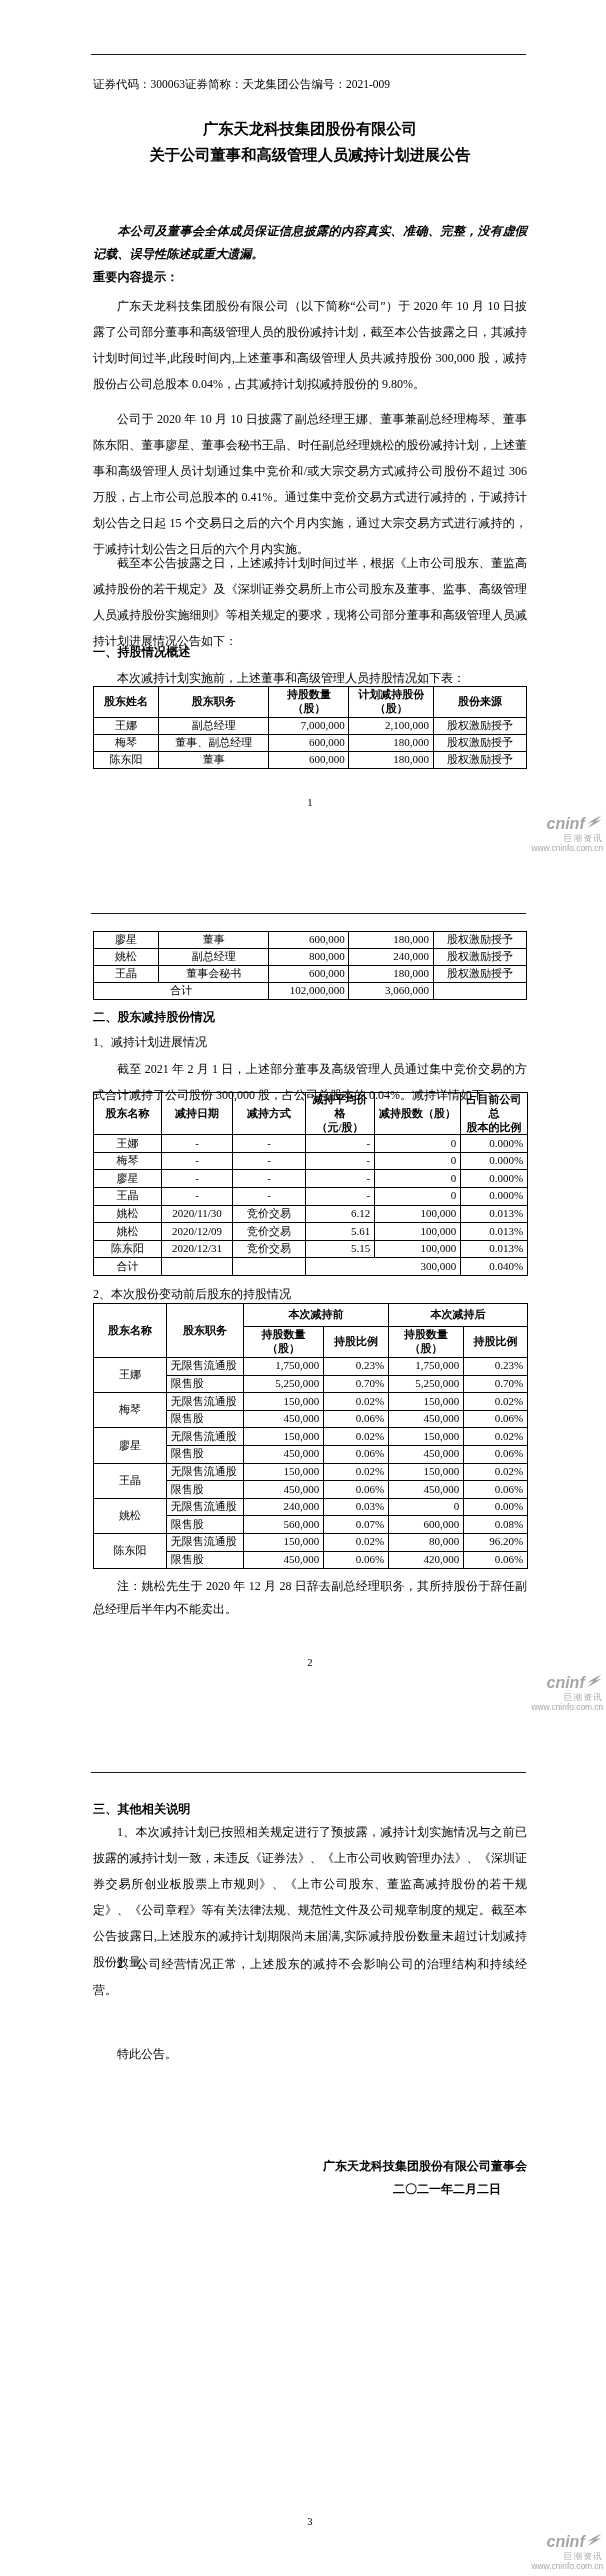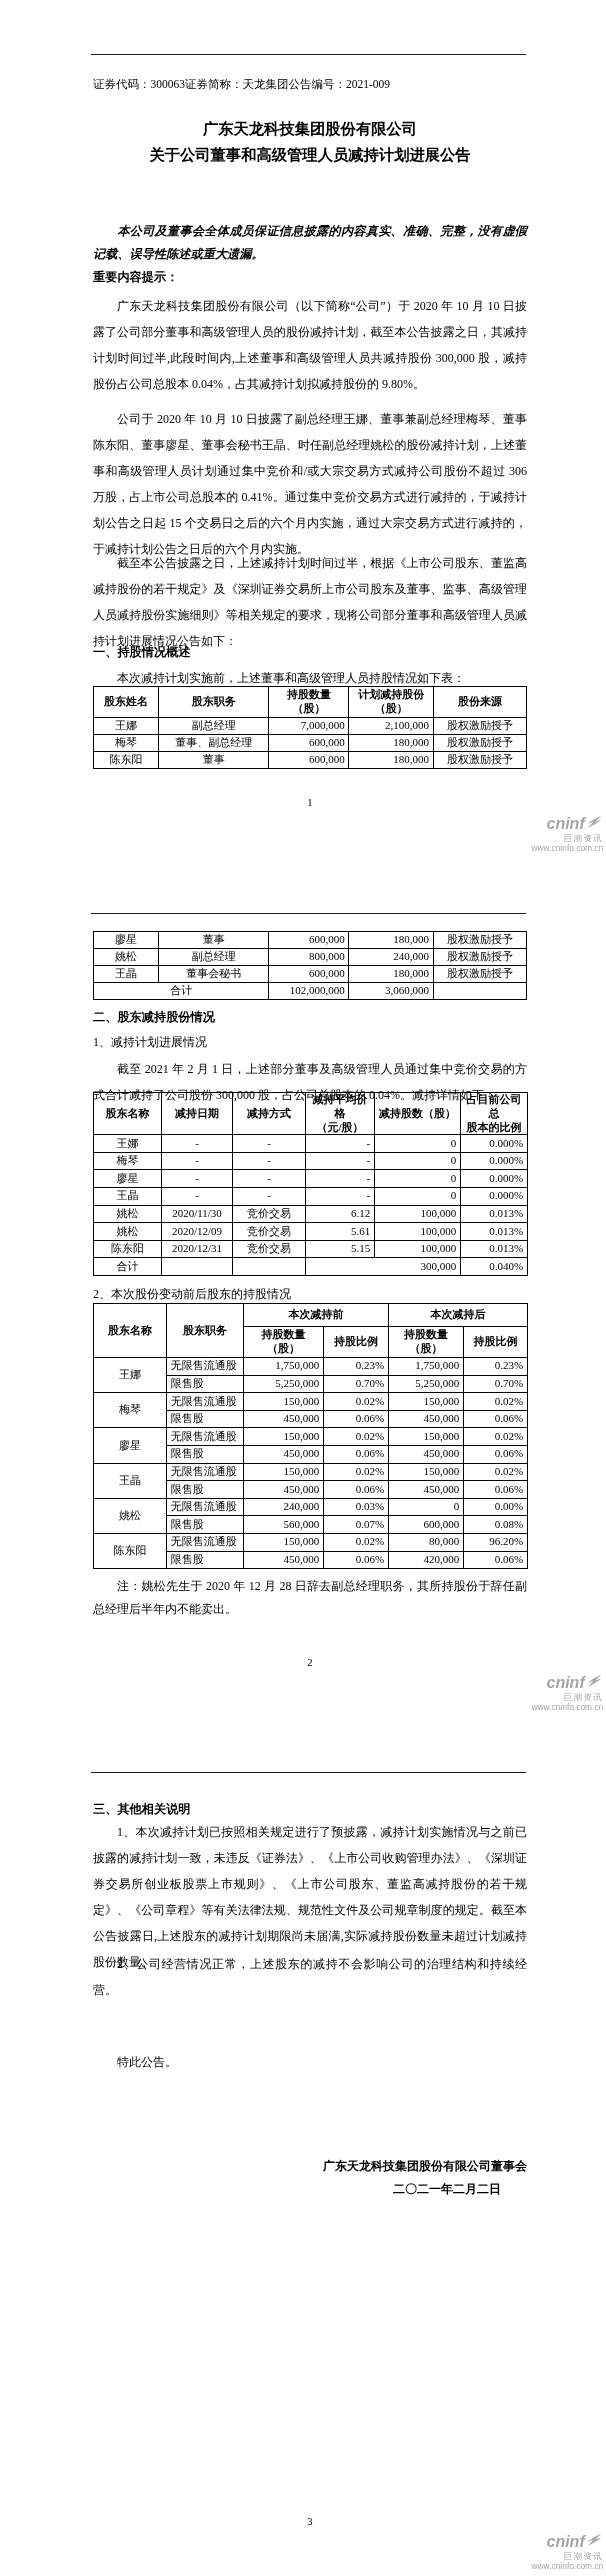--- a/index.html
+++ b/index.html
@@ -394,21 +394,21 @@
     <div class="wm-url">www.cninfo.com.cn</div>
   </div>
 </div>
 
 <div class="page">
   <div class="rule" style="top:54px"></div>
 
   <div class="blk h-sec" style="top:83px">三、其他相关说明</div>
   <div class="blk para" style="top:101px">1、本次减持计划已按照相关规定进行了预披露，减持计划实施情况与之前已披露的减持计划一致，未违反《证券法》、《上市公司收购管理办法》、《深圳证券交易所创业板股票上市规则》、《上市公司股东、董监高减持股份的若干规定》、《公司章程》等有关法律法规、规范性文件及公司规章制度的规定。截至本公告披露日,上述股东的减持计划期限尚未届满,实际减持股份数量未超过计划减持股份数量。</div>
   <div class="blk para" style="top:233px">2、公司经营情况正常，上述股东的减持不会影响公司的治理结构和持续经营。</div>
-  <div class="blk para" style="top:331px">特此公告。</div>
+  <div class="blk para" style="top:323px">特此公告。</div>
 
   <div class="blk para noindent right" style="top:435px">广东天龙科技集团股份有限公司董事会</div>
   <div class="blk para noindent right" style="top:458px;padding-right:26px;box-sizing:border-box">二〇二一年二月二日</div>
 
   <div class="pagenum" style="top:797px">3</div>
 
   <div class="wm" style="bottom:6.1px;color:#a6a6a6">
     <div class="wm-top">
       <span class="wm-logo">cninf</span>
       <span><svg width="17" height="15.3" viewBox="0 0 24 22">

